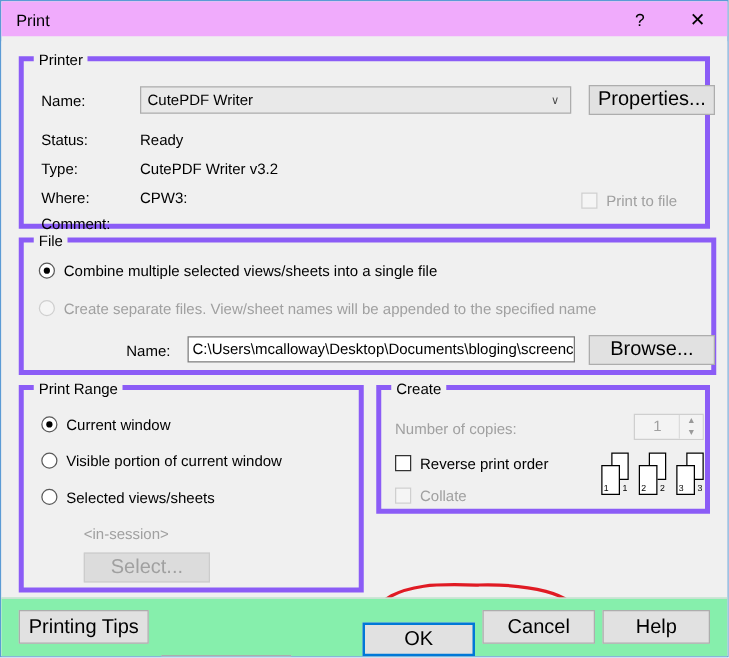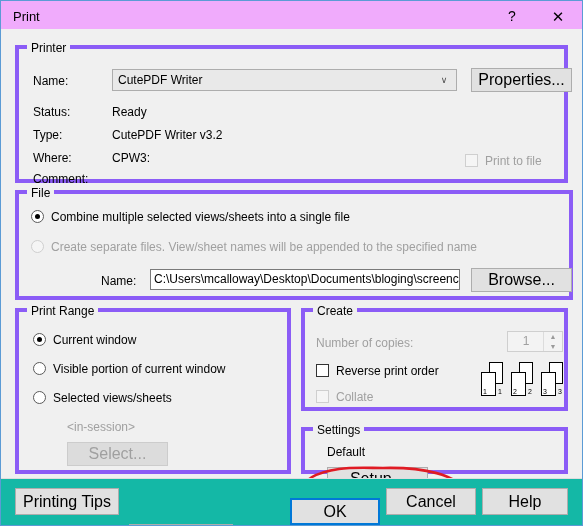--- a/index.html
+++ b/index.html
@@ -272,21 +272,21 @@
     pointer-events: none;
   }
 
   
   .bottombar {
     position: absolute;
     left: 0;
     bottom: 0;
     width: 581px;
     height: 46px;
-    background: #14b8a6;
+    background: #86efac;
     border-top: 1px solid #dedede;
   }
 </style>
 </head>
 <body>
 
 <div id="dialog">
 
   <div class="titlebar">
     <div class="title-text">Print</div>
@@ -403,27 +403,20 @@
         </div>
         <div class="pgpair" style="left:60px;">
           <div class="back"></div>
           <div class="front"></div>
           <span class="n nb">3</span>
           <span class="n nf" style="left:2px;right:auto;">3</span>
         </div>
       </div>
     </div>
 
-    <div class="group" style="left:300px; top:394px; width:267px; height:47px;">
-      <div class="legend">Settings</div>
-
-      <div class="lbl" style="left:22px; top:14px;">Default</div>
-
-      <button class="btn" style="left:22px; top:36px; width:101px; height:24px;">Setup...</button>
-    </div>
 
     <svg class="annotation" viewBox="0 0 175 58" xmlns="http://www.w3.org/2000/svg">
       <path d="M 88 5
                C 128 4, 165 12, 166 28
                C 167 43, 140 52, 112 53
                C 95 54, 82 51, 70 52
                C 55 53, 40 56, 26 52
                C 12 48, 4 38, 6 28
                C 8 16, 24 9, 44 6
                C 58 4, 74 5, 88 5 Z" fill="none" stroke="#e01b24" stroke-width="2.6" stroke-linecap="round" stroke-linejoin="round"></path>

